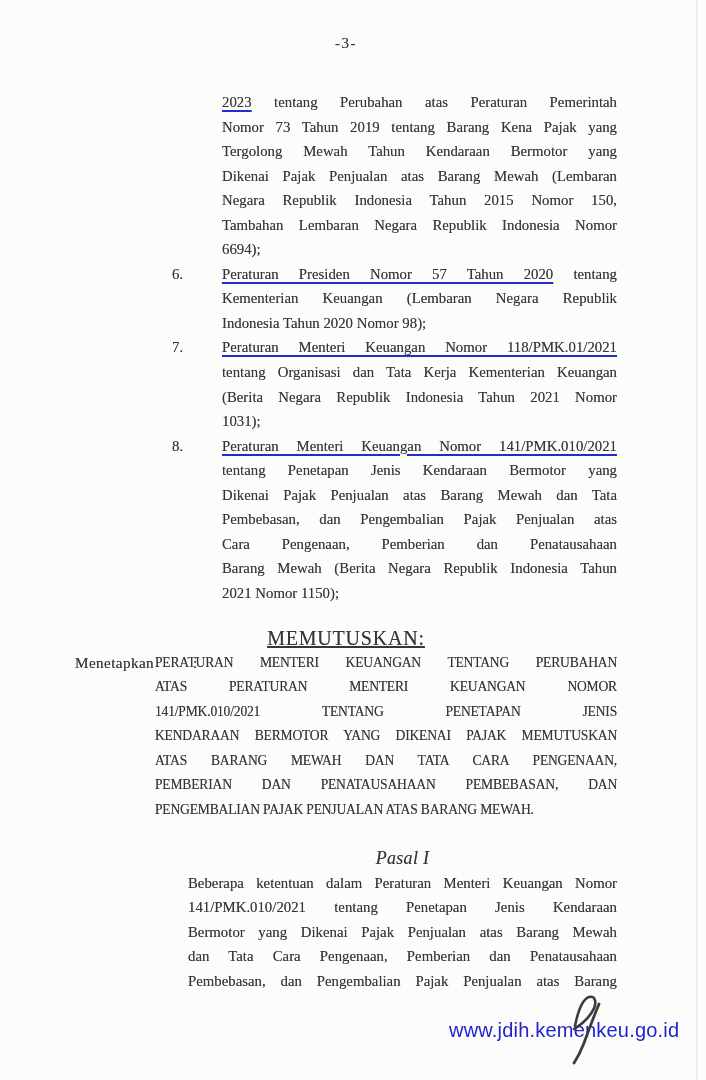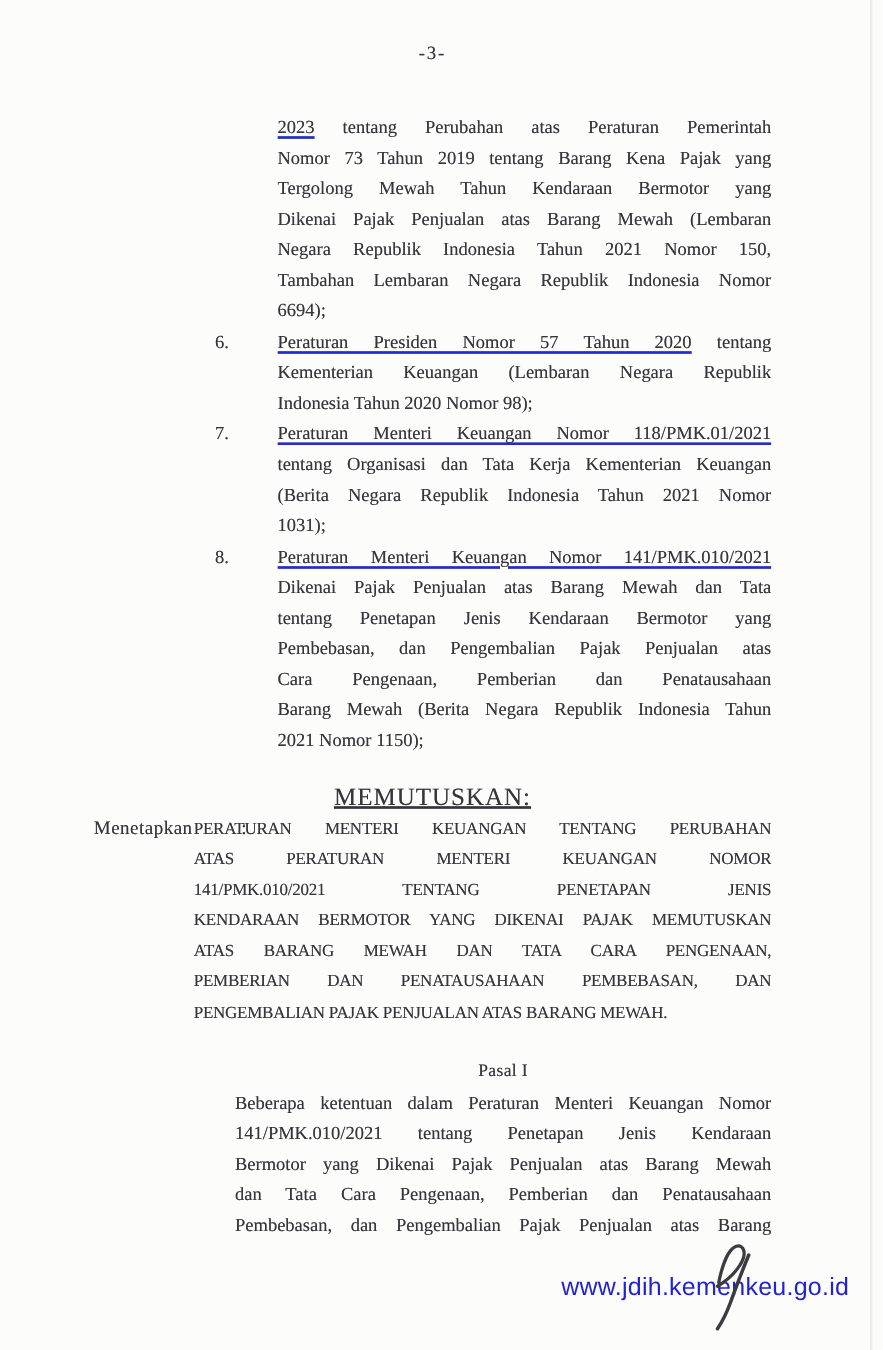--- a/index.html
+++ b/index.html
@@ -51,21 +51,21 @@
   }
   .menetapkan-row{position:relative;}
   .menetapkan-label{position:absolute;left:0;top:0;font-size:15.2px;letter-spacing:0.4px;}
   .menetapkan-colon{position:absolute;left:118px;top:0;font-size:15.2px;}
   .menetapkan-value{margin-left:80px;font-size:13.6px;letter-spacing:-0.2px;}
 
   .pasal-block{
     position:absolute;top:846px;left:188px;width:429px;
     font-size:14.8px;line-height:24.55px;
   }
-  .pasal-title{text-align:center;font-size:14px;height:24.55px;letter-spacing:0.3px;}
+  .pasal-title{text-align:center;font-size:18px;height:24.55px;letter-spacing:0.3px;font-style:italic;}
 
   .footer-url{
     position:absolute;left:449px;top:1019px;
     font-family:"Liberation Sans","DejaVu Sans",sans-serif;
     font-size:20px;color:var(--footer-blue);letter-spacing:0.2px;
   }
   .signature-svg{position:absolute;left:0;top:0;pointer-events:none;}
 
   .scan-line{
     position:absolute;left:696px;top:0;width:1.5px;height:1080px;
@@ -78,21 +78,21 @@
 <div class="page">
 
   <div class="page-number softscan">-3-</div>
 
   <div class="list-block softscan">
     <div class="cont" id="paraA">
         <div class="tline just"><span class="doclink">2023</span><span> tentang Perubahan atas Peraturan Pemerintah</span></div>
         <div class="tline just"><span>Nomor 73 Tahun 2019 tentang Barang Kena Pajak yang</span></div>
         <div class="tline just"><span>Tergolong Mewah Tahun Kendaraan Bermotor yang</span></div>
         <div class="tline just"><span>Dikenai Pajak Penjualan atas Barang Mewah (Lembaran</span></div>
-        <div class="tline just"><span>Negara Republik Indonesia Tahun 2021 Nomor 150,</span></div>
+        <div class="tline just"><span>Negara Republik Indonesia Tahun 2015 Nomor 150,</span></div>
         <div class="tline just"><span>Tambahan Lembaran Negara Republik Indonesia Nomor</span></div>
         <div class="tline"><span>6694);</span></div>
       </div>
     <div id="listItems">
         <div class="list-item">
           <span class="num">6.</span>
           <div class="item-text">
             <div class="tline just"><span class="doclink">Peraturan Presiden Nomor 57 Tahun 2020</span><span> tentang</span></div>
             <div class="tline just"><span>Kementerian Keuangan (Lembaran Negara Republik</span></div>
             <div class="tline"><span>Indonesia Tahun 2020 Nomor 98);</span></div>
@@ -104,22 +104,22 @@
             <div class="tline just"><span class="doclink">Peraturan Menteri Keuangan Nomor 118/PMK.01/2021</span></div>
             <div class="tline just"><span>tentang Organisasi dan Tata Kerja Kementerian Keuangan</span></div>
             <div class="tline just"><span>(Berita Negara Republik Indonesia Tahun 2021 Nomor</span></div>
             <div class="tline"><span>1031);</span></div>
           </div>
         </div>
         <div class="list-item">
           <span class="num">8.</span>
           <div class="item-text">
             <div class="tline just"><span class="doclink">Peraturan Menteri Keuangan Nomor 141/PMK.010/2021</span></div>
+            <div class="tline just"><span>tentang Penetapan Jenis Kendaraan Bermotor yang</span></div>
             <div class="tline just"><span>Dikenai Pajak Penjualan atas Barang Mewah dan Tata</span></div>
-            <div class="tline just"><span>tentang Penetapan Jenis Kendaraan Bermotor yang</span></div>
             <div class="tline just"><span>Pembebasan, dan Pengembalian Pajak Penjualan atas</span></div>
             <div class="tline just"><span>Cara Pengenaan, Pemberian dan Penatausahaan</span></div>
             <div class="tline just"><span>Barang Mewah (Berita Negara Republik Indonesia Tahun</span></div>
             <div class="tline"><span>2021 Nomor 1150);</span></div>
           </div>
         </div>
       </div>
   </div>
 
   <div class="decision-block softscan">

